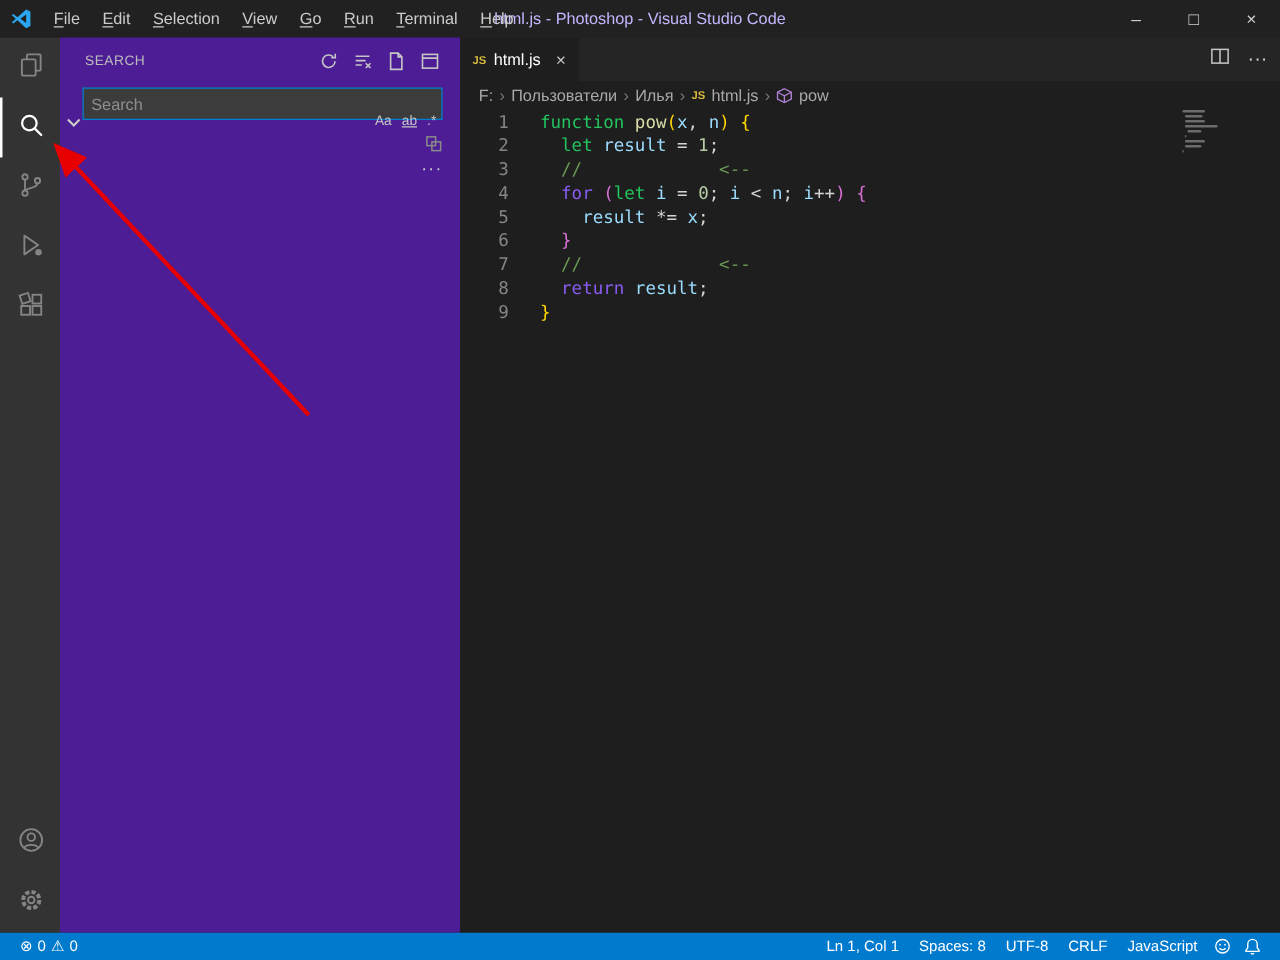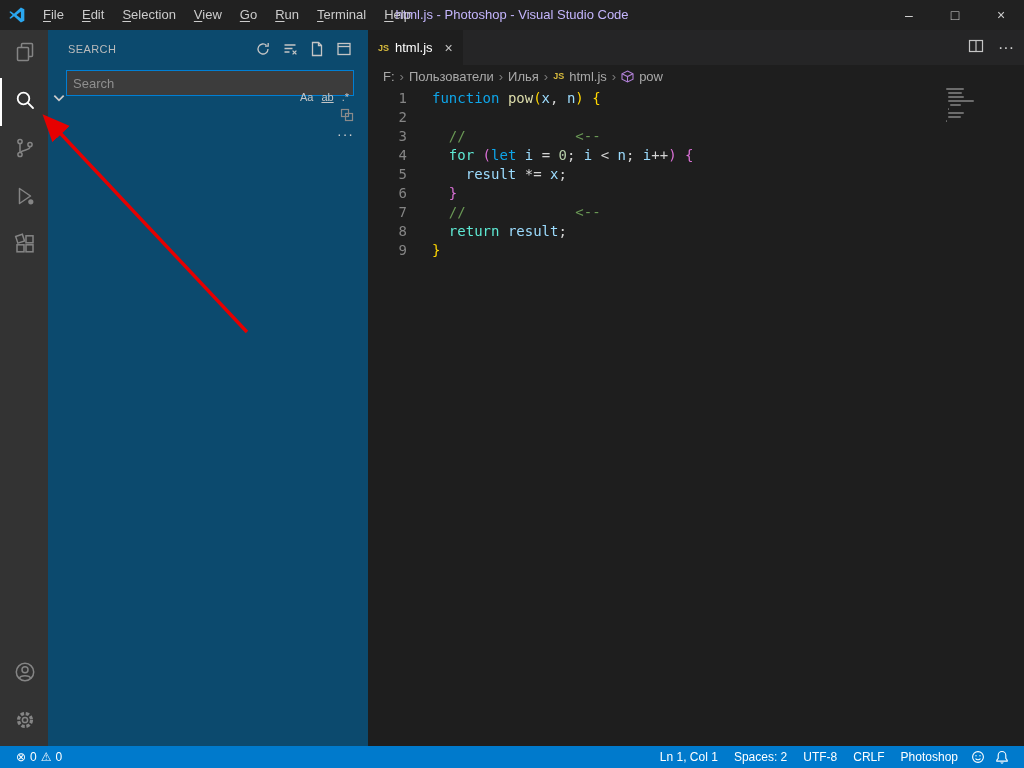--- a/index.html
+++ b/index.html
@@ -18,21 +18,21 @@
           font-size:14px;color:#cfcfcf;}
   
   .main{display:flex;height:716px;}
   
   .activitybar{width:48px;background:#333333;display:flex;flex-direction:column;flex-shrink:0;}
   .act-item{width:48px;height:48px;display:flex;align-items:center;justify-content:center;
             box-sizing:border-box;border-left:2px solid transparent;}
   .act-item.active{border-left-color:#ffffff;}
   .act-bottom{margin-top:auto;}
   
-  .sidebar{width:320px;background:#0c4a6e;position:relative;flex-shrink:0;}
+  .sidebar{width:320px;background:#4c1d95;position:relative;flex-shrink:0;}
   .sb-header{display:flex;justify-content:space-between;align-items:center;padding:11px 16px 6px 20px;}
   .sb-title{font-size:11px;color:#bbbbbb;letter-spacing:.4px;}
   .sb-actions{display:flex;gap:11px;align-items:center;}
   .sb-actions .hicon{width:16px;height:16px;}
   .chev-toggle{position:absolute;left:4px;top:61px;width:14px;height:14px;}
   .inputwrap{position:absolute;left:18px;height:26px;background:#3c3c3c;display:flex;align-items:center;
              box-sizing:border-box;border:1px solid transparent;}
   .searchwrap{top:40px;width:288px;border-color:#007fd4;}
   .replacewrap{top:72px;width:266px;}
   .inputwrap input{flex:1;background:transparent;border:none;outline:none;color:#cccccc;
@@ -53,21 +53,21 @@
                   color:#cccccc;}
   .breadcrumbs{height:22px;display:flex;align-items:center;padding-left:15px;font-size:13px;
                color:#a9a9a9;gap:5px;}
   .bcsep{color:#7a7a7a;font-size:13px;}
   .bc-icon{display:flex;align-items:center;}
   
   .code{padding-top:2px;font-family:"DejaVu Sans Mono","Liberation Mono",monospace;font-size:14px;}
   .code-line{display:flex;height:19px;line-height:19px;}
   .ln{width:39px;text-align:right;color:#858585;flex-shrink:0;}
   .lc{padding-left:25px;white-space:pre;}
-  .tok-kw{color:#0ea5e9}.tok-ctl{color:#5eead4}.tok-fn{color:#dcdcaa}.tok-var{color:#9cdcfe}
+  .tok-kw{color:#22c55e}.tok-ctl{color:#8b5cf6}.tok-fn{color:#dcdcaa}.tok-var{color:#9cdcfe}
   .tok-num{color:#b5cea8}.tok-com{color:#6a9955}.tok-pl{color:#d4d4d4}
   .tok-b1{color:#ffd700}.tok-b2{color:#da70d6}
   .minimap{position:absolute;top:58px;right:46px;width:32px;display:flex;flex-direction:column;gap:2px;}
   .mm-line{height:2px;background:rgba(205,205,205,.45);border-radius:1px;}
   
   .statusbar{height:22px;background:#007acc;display:flex;align-items:center;justify-content:space-between;
              font-size:12px;color:#ffffff;}
   .sbl{display:flex;align-items:center;padding-left:8px;gap:4px;}
   .sbr{display:flex;align-items:flex-start;padding-right:10px;}
   .sb-item{padding:0 8px;display:flex;align-items:center;gap:4px;white-space:nowrap;}
@@ -264,20 +264,21 @@
         <span>pow</span>
       </div>
 
       <div class="code" id="code-area">
           <div class="code-line">
             <span class="ln">1</span>
             <span class="lc"><span class="tok-kw">function</span><span class="tok-pl"> </span><span class="tok-fn">pow</span><span class="tok-b1">(</span><span class="tok-var">x</span><span class="tok-pl">, </span><span class="tok-var">n</span><span class="tok-b1">)</span><span class="tok-pl"> </span><span class="tok-b1">{</span></span>
           </div>
           <div class="code-line">
             <span class="ln">2</span>
+            <span class="lc"><span class="tok-pl">  </span><span class="tok-kw">let</span><span class="tok-pl"> </span><span class="tok-var">result</span><span class="tok-pl"> = </span><span class="tok-num">1</span><span class="tok-pl">;</span></span>
           </div>
           <div class="code-line">
             <span class="ln">3</span>
             <span class="lc"><span class="tok-pl">  </span><span class="tok-com">//             &lt;--</span></span>
           </div>
           <div class="code-line">
             <span class="ln">4</span>
             <span class="lc"><span class="tok-pl">  </span><span class="tok-ctl">for</span><span class="tok-pl"> </span><span class="tok-b2">(</span><span class="tok-kw">let</span><span class="tok-pl"> </span><span class="tok-var">i</span><span class="tok-pl"> = </span><span class="tok-num">0</span><span class="tok-pl">; </span><span class="tok-var">i</span><span class="tok-pl"> &lt; </span><span class="tok-var">n</span><span class="tok-pl">; </span><span class="tok-var">i</span><span class="tok-pl">++</span><span class="tok-b2">)</span><span class="tok-pl"> </span><span class="tok-b2">{</span></span>
           </div>
           <div class="code-line">
@@ -319,24 +320,24 @@
     <div class="sbl">
       <span class="sb-item">
         <span class="stat-ico">⊗</span>
         <span>0</span>
         <span class="stat-ico">⚠</span>
         <span>0</span>
       </span>
     </div>
     <div class="sbr">
       <span class="sb-item">Ln 1, Col 1</span>
-      <span class="sb-item">Spaces: 2</span>
+      <span class="sb-item">Spaces: 8</span>
       <span class="sb-item">UTF-8</span>
       <span class="sb-item">CRLF</span>
-      <span class="sb-item">Photoshop</span>
+      <span class="sb-item">JavaScript</span>
       <span class="sb-icon-item">
         <svg width="14" height="14" viewBox="0 0 14 14" fill="none" stroke="#ffffff" stroke-width="1.1">
           <circle cx="7" cy="7" r="5.4"></circle>
             <circle cx="5" cy="5.7" r=".7" fill="#ffffff" stroke="none"></circle>
           <circle cx="9" cy="5.7" r=".7" fill="#ffffff" stroke="none"></circle>
             <path d="M4.5 8.6c1.5 1.6 3.5 1.6 5 0"></path>
         </svg>
       </span>
       <span class="sb-icon-item">
         <svg width="14" height="14" viewBox="0 0 14 14" fill="none" stroke="#ffffff" stroke-width="1.1">

